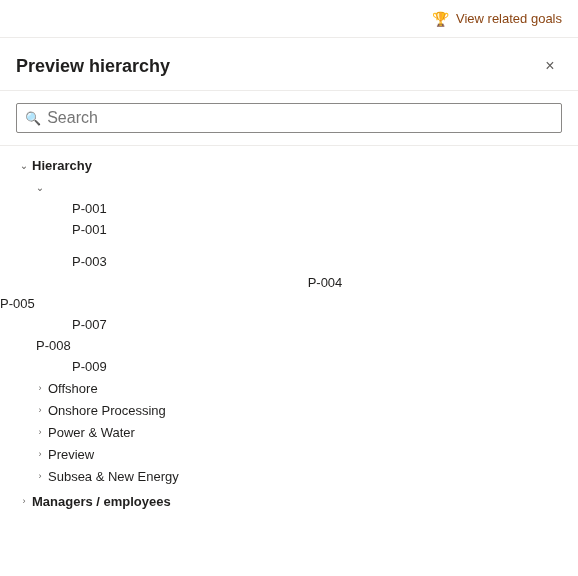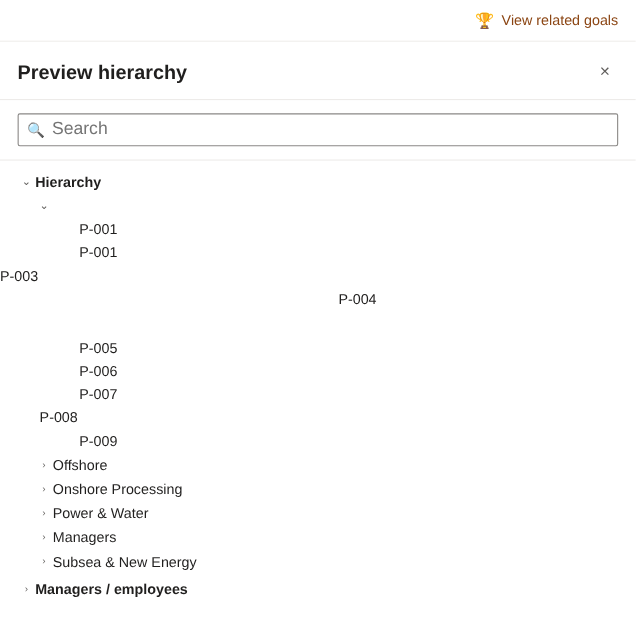--- a/index.html
+++ b/index.html
@@ -183,31 +183,28 @@
     <div class="tree-item" style="padding-left:32px;">
       <span class="chevron">⌄</span>
     </div>
 
     <div class="tree-item" style="padding-left:72px;align-items:flex-end;">
       <span class="tree-label">P-001</span>
     </div>
     <div class="tree-item" style="padding-left:72px;">
       <span class="tree-label">P-001</span>
     </div>
-    <div class="tree-item" style="">
+    <div class="tree-item" style="padding-left:72px;margin-top:11px;">
       <span class="tree-label">P-003</span>
     </div>
     <div class="tree-item" style="padding-left:72px;justify-content:center;">
       <span class="tree-label">P-004</span>
     </div>
-    <div class="tree-item" style="padding-left:72px;margin-top:24px;">
+    <div class="tree-item" style="">
       <span class="tree-label">P-005</span>
-    </div>
-    <div class="tree-item" style="padding-left:72px;">
-      <span class="tree-label">P-006</span>
     </div>
     <div class="tree-item" style="padding-left:72px;">
       <span class="tree-label">P-007</span>
     </div>
     <div class="tree-item" style="padding-left:36px;">
       <span class="tree-label">P-008</span>
     </div>
     <div class="tree-item" style="padding-left:72px;">
       <span class="tree-label">P-009</span>
     </div>
@@ -222,21 +219,21 @@
       <span class="tree-label">Onshore Processing</span>
     </div>
 
     <div class="tree-item" style="padding-left:32px;">
       <span class="chevron" style="font-size:9px;">›</span>
       <span class="tree-label">Power &amp; Water</span>
     </div>
 
     <div class="tree-item" style="padding-left:32px;">
       <span class="chevron" style="font-size:9px;">›</span>
-      <span class="tree-label">Managers</span>
+      <span class="tree-label">Preview</span>
     </div>
 
     <div class="tree-item" style="padding-left:32px;">
       <span class="chevron" style="font-size:9px;">›</span>
       <span class="tree-label">Subsea &amp; New Energy</span>
     </div>
 
     <div class="tree-item" style="padding-left:16px; padding-top:6px;">
       <span class="chevron" style="font-size:9px;">›</span>
       <span class="tree-label bold" style="font-weight:700;">Managers / employees</span>

